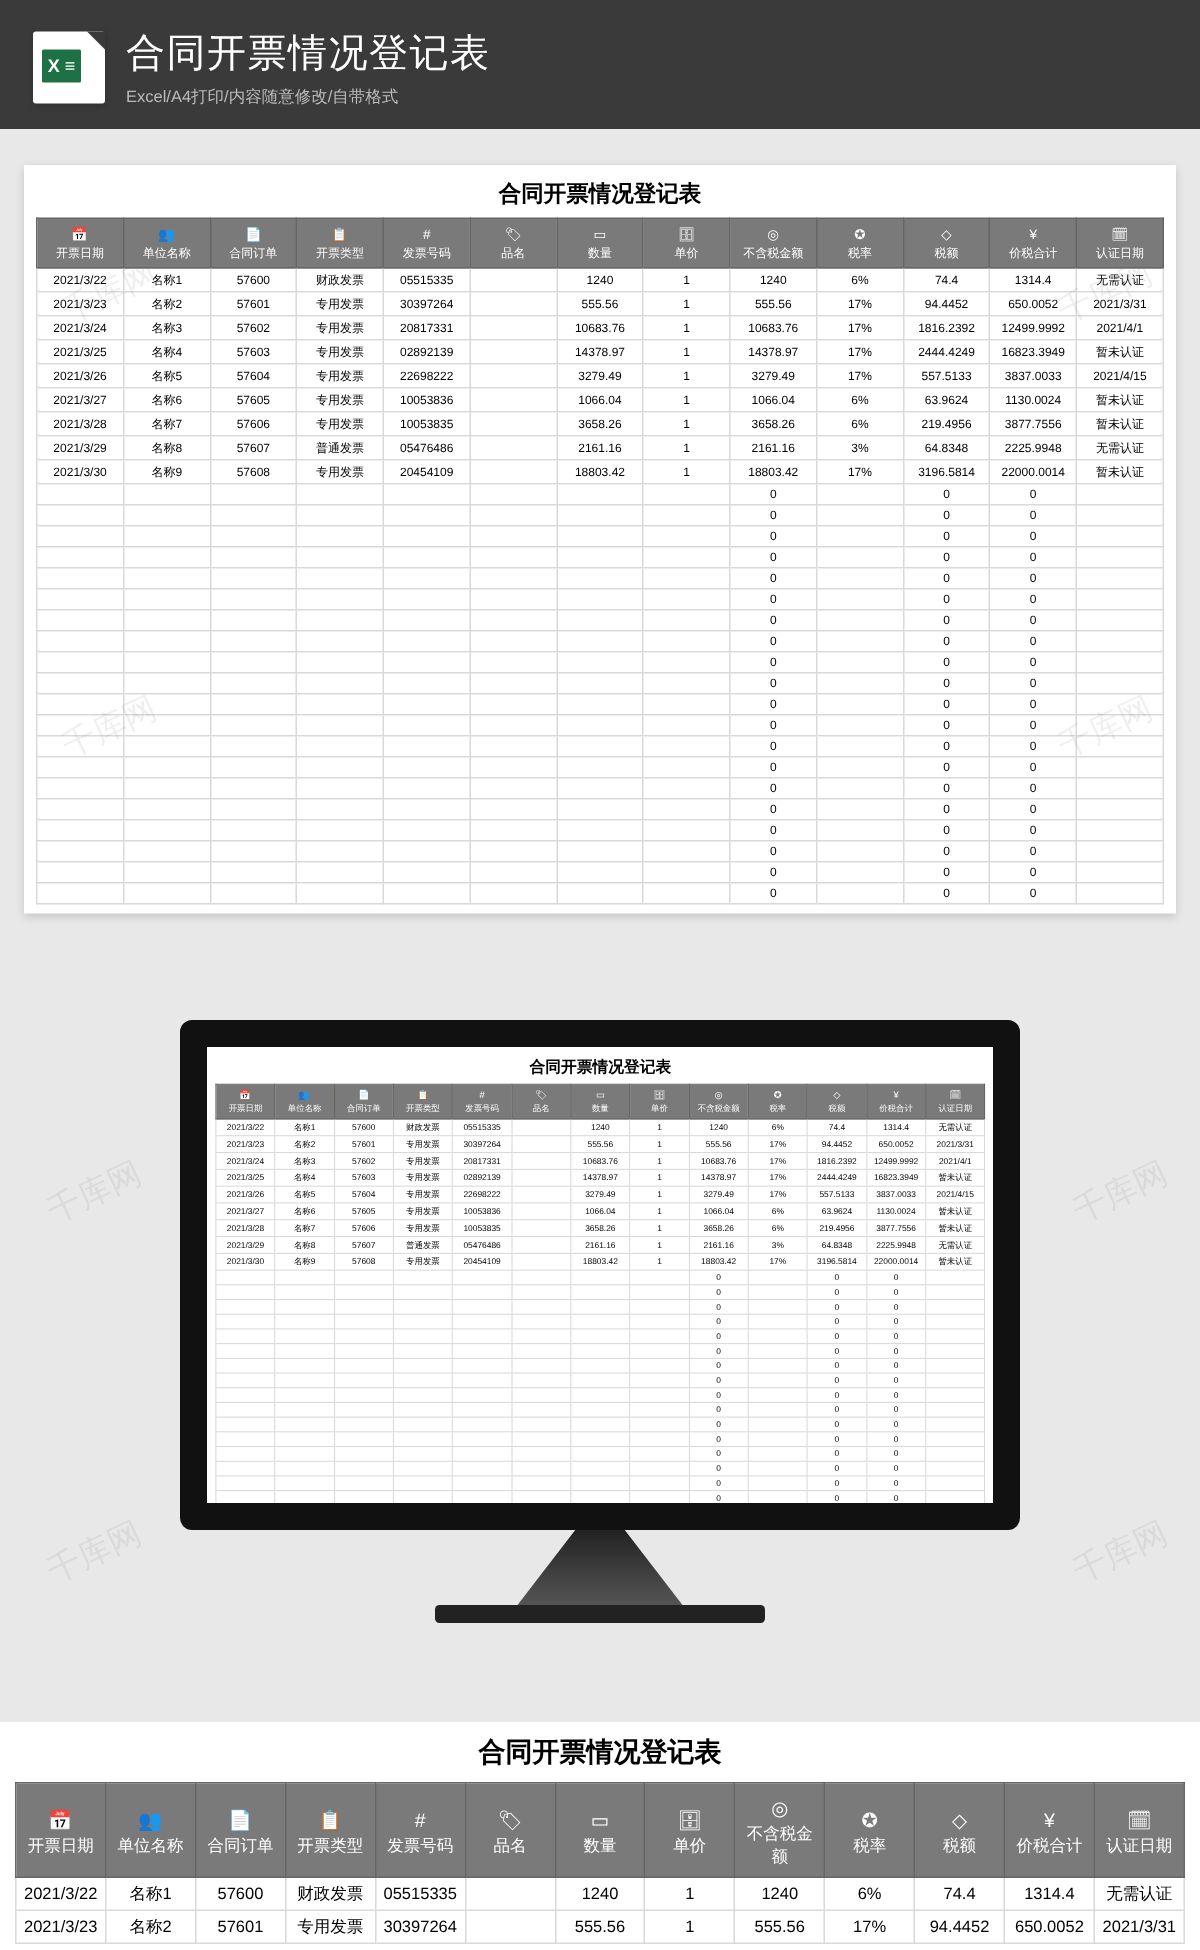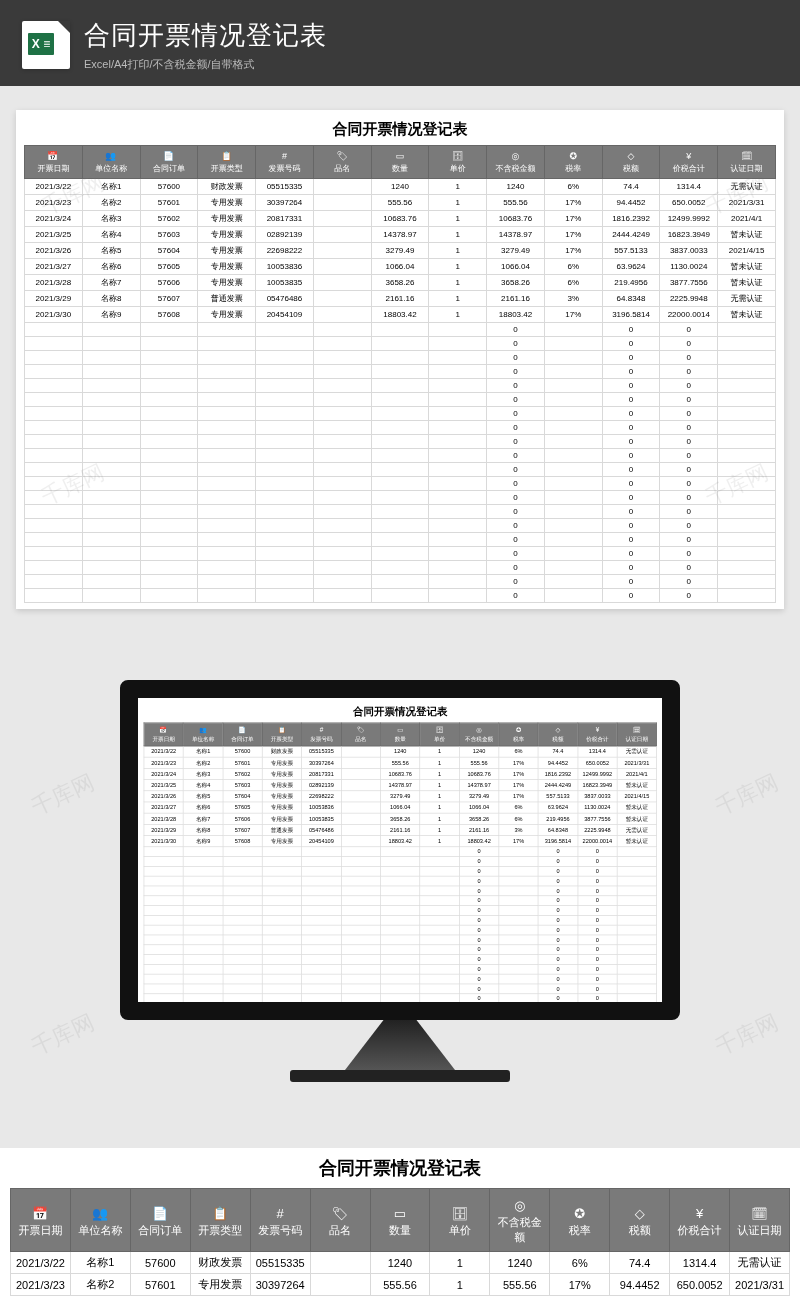--- a/index.html
+++ b/index.html
@@ -152,21 +152,21 @@
 </style>
 </head>
 <body>
 
 <div class="topbar">
   <div class="excel-badge">
     <div class="xmark">X ≡</div>
   </div>
   <div class="topbar-text">
     <h1>合同开票情况登记表</h1>
-    <p>Excel/A4打印/不含税金额/自带格式</p>
+    <p>Excel/A4打印/内容随意修改/自带格式</p>
   </div>
 </div>
 
 <div class="sheet-wrap">
   <div class="sheet-title">合同开票情况登记表</div>
   <table>
     <thead>
         <tr id="thead-main">
           <th><span class="th-icon">📅</span><span>开票日期</span></th>
           <th><span class="th-icon">👥</span><span>单位名称</span></th>

